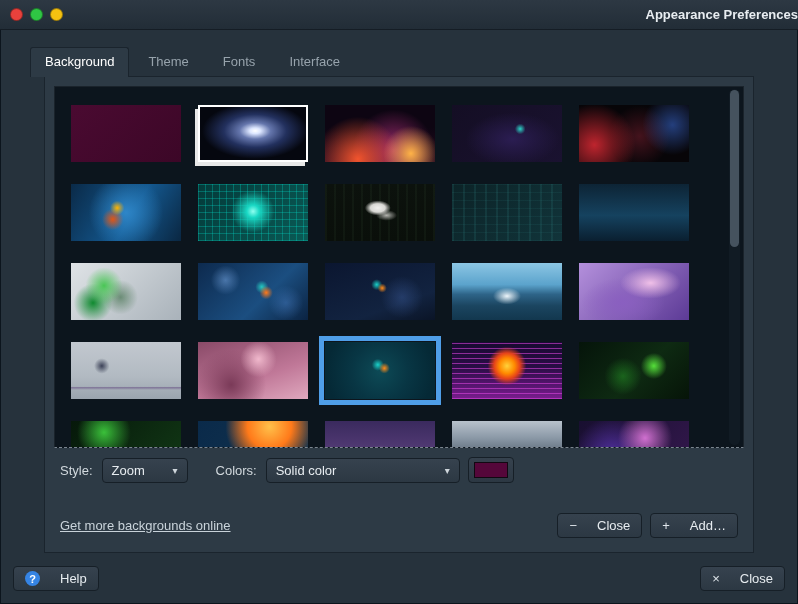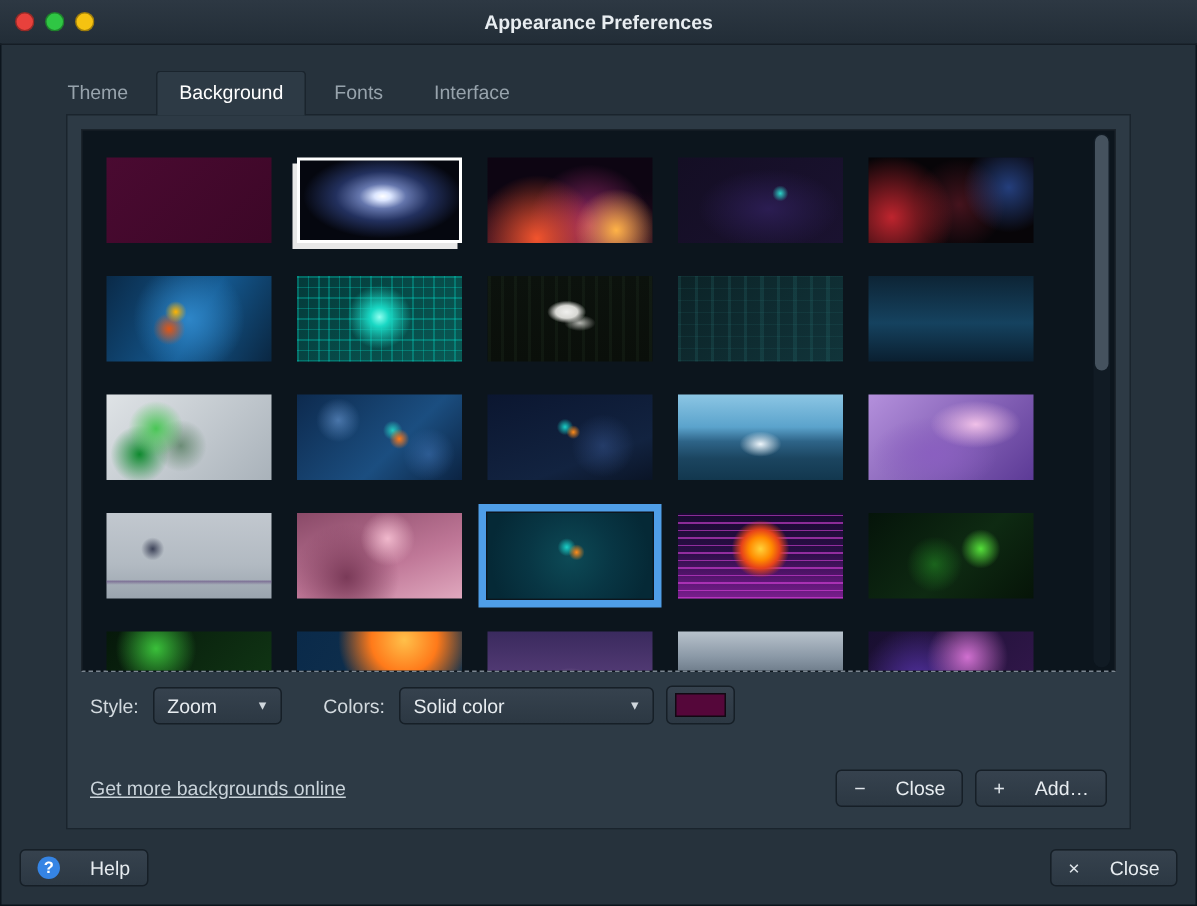--- a/index.html
+++ b/index.html
@@ -15,21 +15,21 @@
   .titlebar{
     height:30px;background:linear-gradient(#2d3843,#222d37);
     border-bottom:1px solid #151d25;
     display:flex;align-items:center;position:relative;
   }
   .lights{display:flex;gap:7px;margin-left:10px;z-index:2}
   .light{width:13px;height:13px;border-radius:50%;border:1px solid rgba(0,0,0,.35)}
   .light.red{background:#e8413c}
   .light.green{background:#2fc644}
   .light.yellow{background:#f5c211}
-  .title{position:absolute;left:0;right:0;text-align:center;font-weight:bold;color:#e8edf1}
+  .title{position:absolute;left:0;right:0;text-align:right;font-weight:bold;color:#e8edf1}
   
   .tabbar{display:flex;gap:4px;padding:17px 30px 0;position:relative;z-index:2}
   .tab{
     padding:6px 14px 7px;color:#97a3ac;cursor:default;
     border:1px solid transparent;border-bottom:none;border-radius:3px 3px 0 0;
   }
   .tab.active{
     background:#2d3a45;border-color:#1a242d;color:#fff;
     margin-bottom:-1px;padding-bottom:8px;
   }
@@ -63,21 +63,21 @@
   .controls{display:flex;align-items:center;padding:9px 6px 0}
   .lbl{color:#d2d9de;margin-right:9px}
   .lbl.colors{margin-left:28px}
   button{
     font-family:"Liberation Sans",sans-serif;font-size:13px;color:#e7ecf0;
     background:linear-gradient(#36424e,#2c3843);
     border:1px solid #161f27;border-radius:4px;
     padding:4px 11px;display:inline-flex;align-items:center;gap:20px;cursor:pointer;
   }
   .dropdown{justify-content:space-between;width:86px;padding:4px 9px}
-  .dropdown.wide{width:170px}
+  .dropdown.wide{width:194px}
   .caret{font-size:10px;color:#cfd6dc}
   .swatch-btn{width:46px;height:26px;margin-left:8px;padding:3px;justify-content:center}
   .swatch{display:block;width:34px;height:16px;border:1px solid #120812}
   
   .footer{display:flex;align-items:center;justify-content:space-between;padding:30px 6px 2px}
   .link{color:#c9d3da;cursor:pointer}
   .btns{display:flex;gap:8px}
   .bicon{font-size:13px;color:#dfe5ea}
   
   .actionbar{display:flex;justify-content:space-between;align-items:center;padding:13px 13px 0}
@@ -94,22 +94,22 @@
   <div class="titlebar">
     <div class="lights">
       <span class="light red"></span>
       <span class="light green"></span>
       <span class="light yellow"></span>
     </div>
     <div class="title">Appearance Preferences</div>
   </div>
 
   <div class="tabbar">
+    <div class="tab active">Background</div>
     <div class="tab">Theme</div>
-    <div class="tab active">Background</div>
     <div class="tab">Fonts</div>
     <div class="tab">Interface</div>
   </div>
 
   <div class="panel">
 
     <div class="grid-viewport">
       <div class="grid" id="wallpaper-grid">
           <div class="tile" style="background: linear-gradient(135deg, rgb(74, 10, 49), rgb(60, 7, 39));"></div>
           <div class="tile framed" style="background: radial-gradient(at 52% 45%, rgb(255, 255, 255) 0%, rgb(220, 230, 255) 7%, rgba(130, 150, 220, 0.75) 20%, rgba(40, 55, 110, 0.8) 40%, rgb(5, 7, 15) 68%);"></div>

